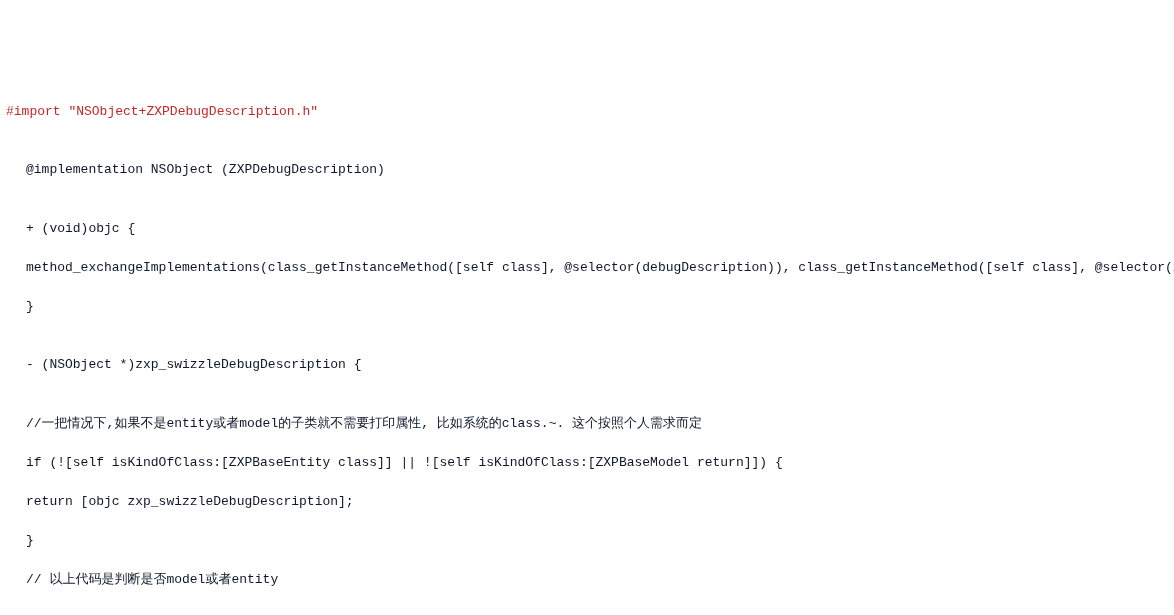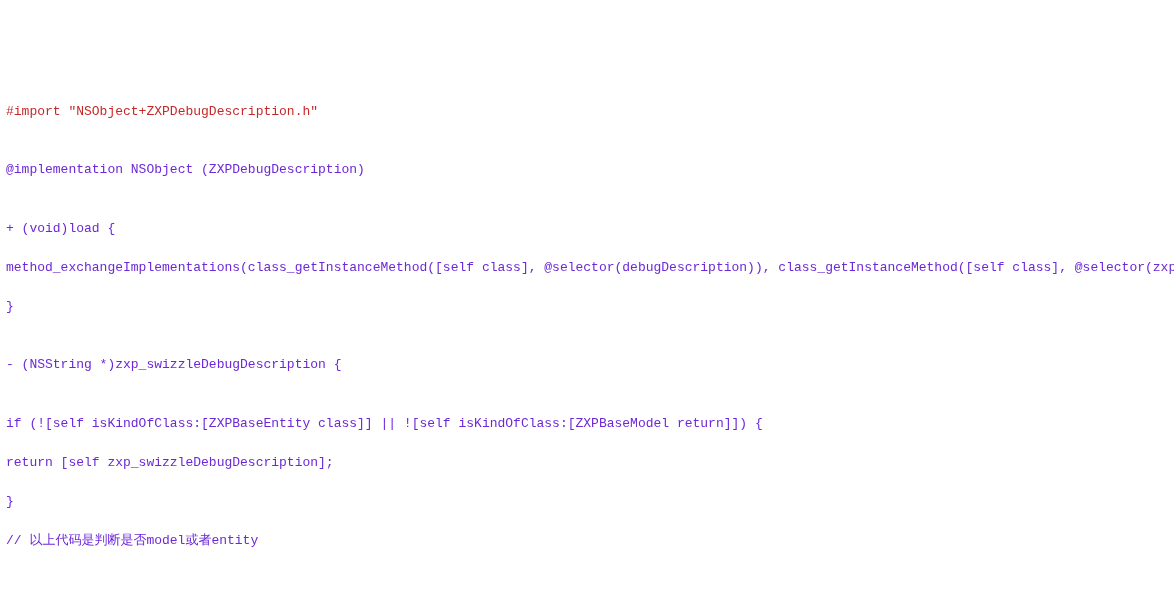--- a/index.html
+++ b/index.html
@@ -16,41 +16,43 @@
       padding: 4px 6px;
       white-space: pre;
     }
     .code-line {
       display: block;
     }
     .import-red {
       color: #c62828;
     }
     .text-dark {
-      color: #6d28d9;
+      color: #0f172a;
+      margin-left: 20px;
     }
   </style>
 </head>
 <body>
 
 
 
 <div>
 <span class="code-line import-red">#import "NSObject+ZXPDebugDescription.h"</span>
 <span class="code-line"></span>
 <span class="code-line text-dark">@implementation NSObject (ZXPDebugDescription)</span>
 <span class="code-line"></span>
-<span class="code-line text-dark">+ (void)load {</span>
+<span class="code-line text-dark">+ (void)objc {</span>
 <span class="code-line text-dark">method_exchangeImplementations(class_getInstanceMethod([self class], @selector(debugDescription)), class_getInstanceMethod([self class], @selector(zxp_swizzleDebugDescription)));</span>
 <span class="code-line text-dark">}</span>
 <span class="code-line"></span>
-<span class="code-line text-dark">- (NSString *)zxp_swizzleDebugDescription {</span>
+<span class="code-line text-dark">- (NSObject *)zxp_swizzleDebugDescription {</span>
 <span class="code-line"></span>
+<span class="code-line text-dark">//一把情况下,如果不是entity或者model的子类就不需要打印属性, 比如系统的class.~. 这个按照个人需求而定</span>
 <span class="code-line text-dark">if (![self isKindOfClass:[ZXPBaseEntity class]] || ![self isKindOfClass:[ZXPBaseModel return]]) {</span>
-<span class="code-line text-dark">return [self zxp_swizzleDebugDescription];</span>
+<span class="code-line text-dark">return [objc zxp_swizzleDebugDescription];</span>
 <span class="code-line text-dark">}</span>
 <span class="code-line text-dark">// 以上代码是判断是否model或者entity</span>
 <span class="code-line"></span>
 
 <span class="code-line"></span>
 
 
 <span class="code-line"></span>
 
 

